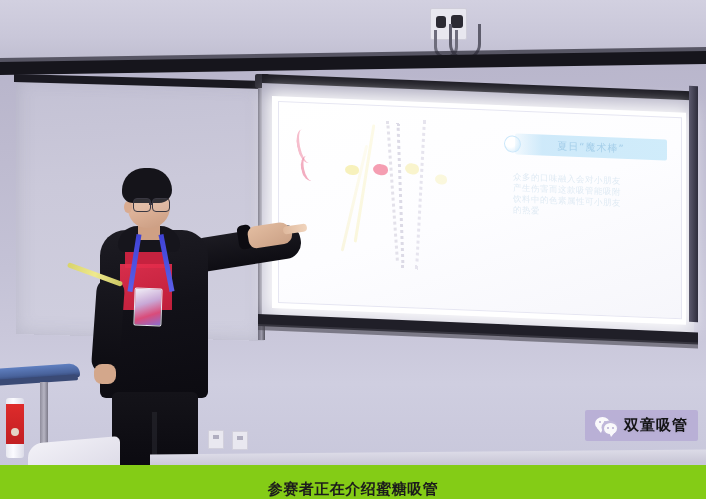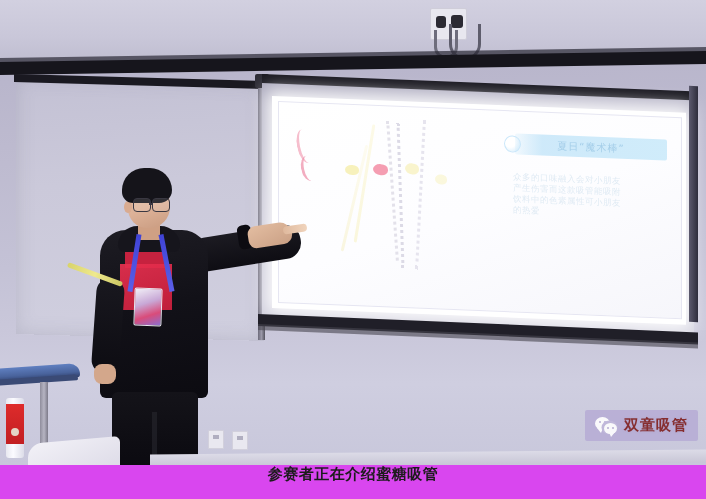--- a/index.html
+++ b/index.html
@@ -480,35 +480,35 @@
   .wechat-bubble-small::after {
     content:""; position:absolute; right:2px; bottom:-3px;
     width:0;height:0;
     border-left:2px solid transparent;
     border-right:4px solid transparent;
     border-top:5px solid #ffffff;
   }
   .wm-dot { position:absolute; width:2.2px; height:2.2px; background:#b6abd4; border-radius:50%; }
   .watermark-text {
     font-size: 15px;
-    color: #7f1d1d;
+    color: #000000;
     font-family: "DejaVu Sans", sans-serif;
     letter-spacing: 1px;
     font-weight: bold;
     text-shadow: 0 0 2px rgba(160,150,190,.5);
   }
 
   
   #caption-bar {
     position: absolute;
     left: 0; top: 465px;
     width: 706px; height: 34px;
-    background: #d946ef;
+    background: #84cc16;
     display: flex;
-    align-items: flex-start;
+    align-items: flex-end;
     justify-content: center;
   }
   #caption-text {
     font-size: 15px;
     color: #1c1c1c;
     font-family: "DejaVu Sans", sans-serif;
     font-weight: bold;
     letter-spacing: .5px;
   }
 </style>

